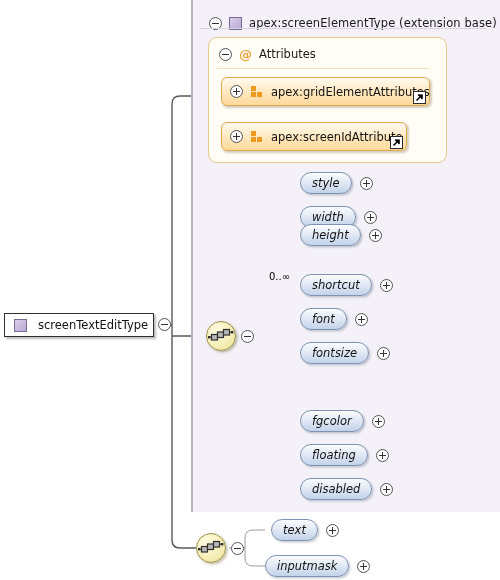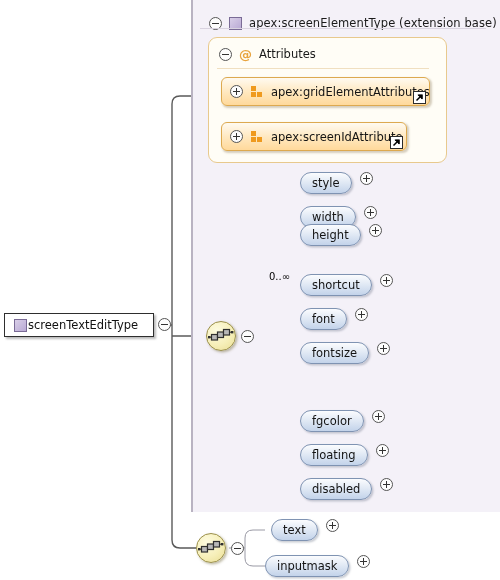--- a/index.html
+++ b/index.html
@@ -198,21 +198,23 @@
     background: #ffffff;
     border: 1px solid #2a2a2a;
     box-sizing: border-box;
   }
 
   
   .pill-row {
     position: absolute;
     height: 22px;
     display: flex;
+    align-items: center;
     gap: 8px;
+    font-style: italic;
   }
   .pill {
     height: 22px;
     border-radius: 11px;
     border: 1px solid #7f93b2;
     box-sizing: border-box;
     background: linear-gradient(180deg, #fbfcfe 0%, #e2eaf5 45%, #c3d3ea 100%);
     box-shadow: 1.5px 1.5px 2px rgba(90,100,120,0.32);
     display: flex;
     align-items: center;
@@ -256,21 +258,21 @@
     left: 4px;
     top: 313px;
     width: 150px;
     height: 24px;
     background: #ffffff;
     border: 1px solid #2e2e2e;
     box-sizing: border-box;
     box-shadow: 2px 2px 2px rgba(60,60,60,0.35);
     display: flex;
     align-items: center;
-    gap: 1px;
+    gap: 11px;
     padding-left: 9px;
   }
   .root-label {
     font-size: 11.5px;
     color: #111;
     white-space: nowrap;
   }
   .root-toggle {
     position: absolute;
     left: 158px;

